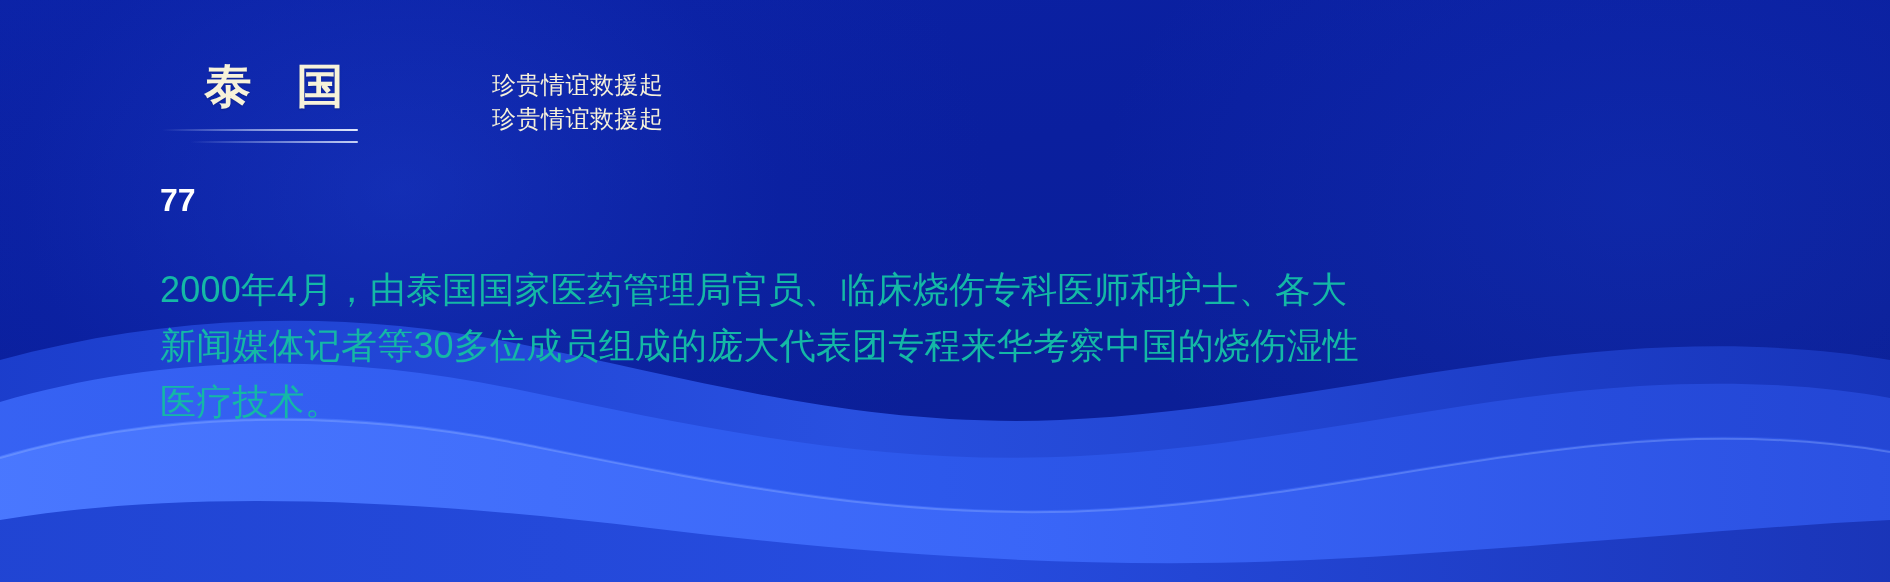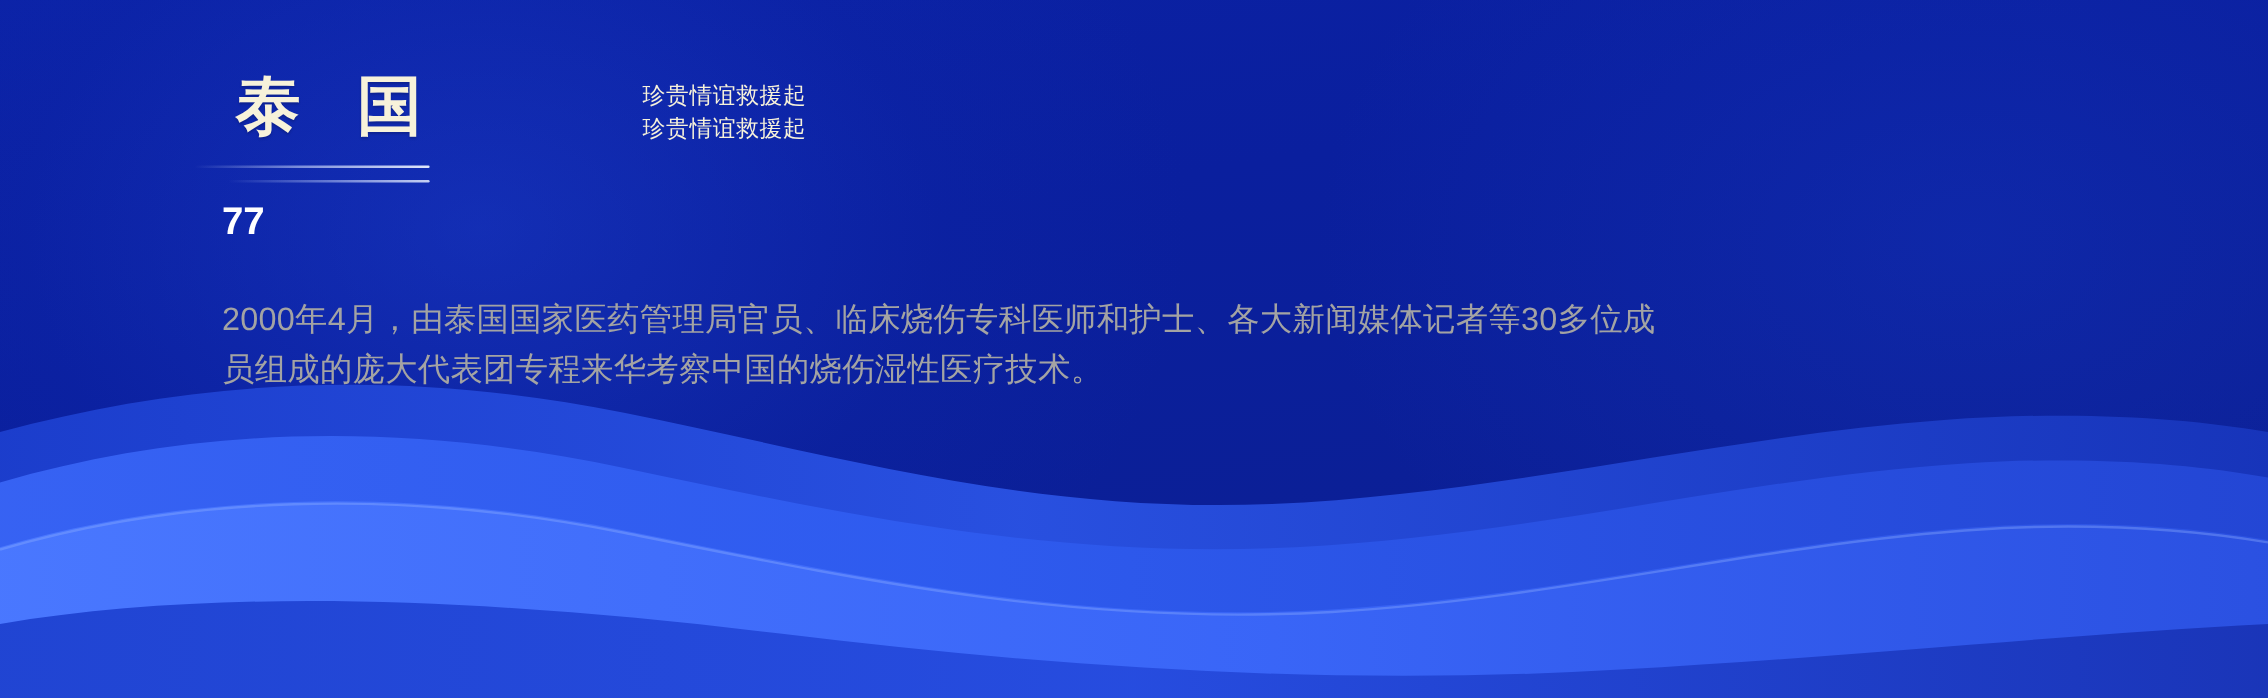--- a/index.html
+++ b/index.html
@@ -59,21 +59,21 @@
     width: 100%;
     height: 180px;
   }
   .title-block {
     position: absolute;
     left: 162px;
     top: 58px;
     width: 240px;
   }
   .main-title {
-    font-size: 54px;
+    font-size: 47px;
     font-weight: bold;
     letter-spacing: 16px;
     color: #f7f2da;
     line-height: 1.18;
     text-align: center;
     white-space: nowrap;
     text-shadow: 0 1px 2px rgba(0,0,0,0.18);
   }
   .rule-wrap {
     margin-top: 10px;
@@ -96,47 +96,46 @@
     top: 18px;
     width: 168px;
     background: linear-gradient(to right, rgba(200,214,255,0.00) 0%, rgba(205,220,255,0.45) 50%, rgba(230,238,255,0.85) 100%);
   }
 
   .subtitle-block {
     position: absolute;
     left: 492px;
     top: 68px;
     color: #f7f2da;
-    font-size: 19px;
+    font-size: 24px;
     line-height: 1.42;
     letter-spacing: 0.5px;
-    text-align: right;
+    text-align: left;
     width: 180px;
   }
   .subtitle-line { white-space: nowrap; }
 
   
   .content {
     position: absolute;
     left: 160px;
-    top: 168px;
+    top: 184px;
     width: 1420px;
-    margin-left: 25px;
   }
   .item-number {
     font-size: 32px;
     font-weight: bold;
     color: #ffffff;
     letter-spacing: 0px;
     line-height: 1;
     margin-bottom: 46px;
   }
   .item-body {
-    font-size: 27px;
-    color: #a3a3a3;
+    font-size: 36px;
+    color: #14b8a6;
     line-height: 1.55;
     letter-spacing: 0.2px;
     max-width: 1200px;
     font-weight: normal;
   }
 </style>
 </head>
 <body>
 
 <div id="slide">

